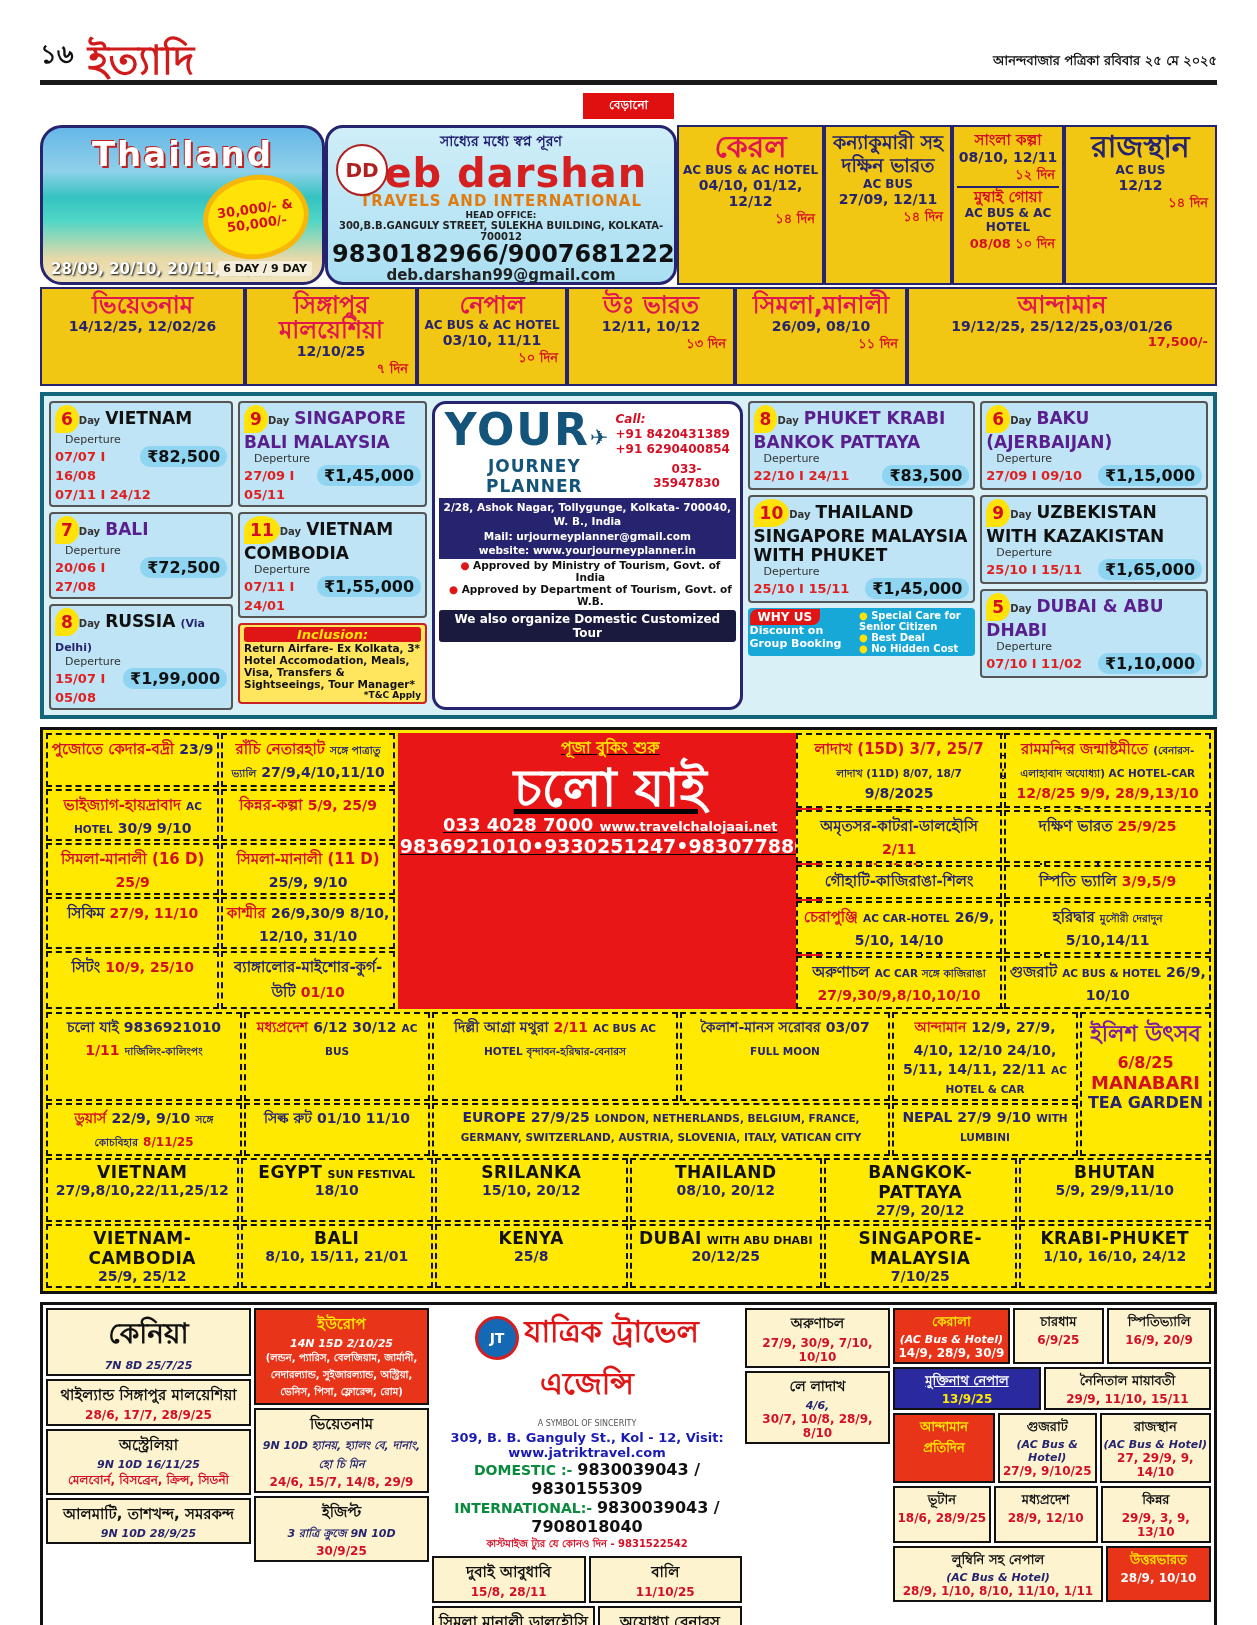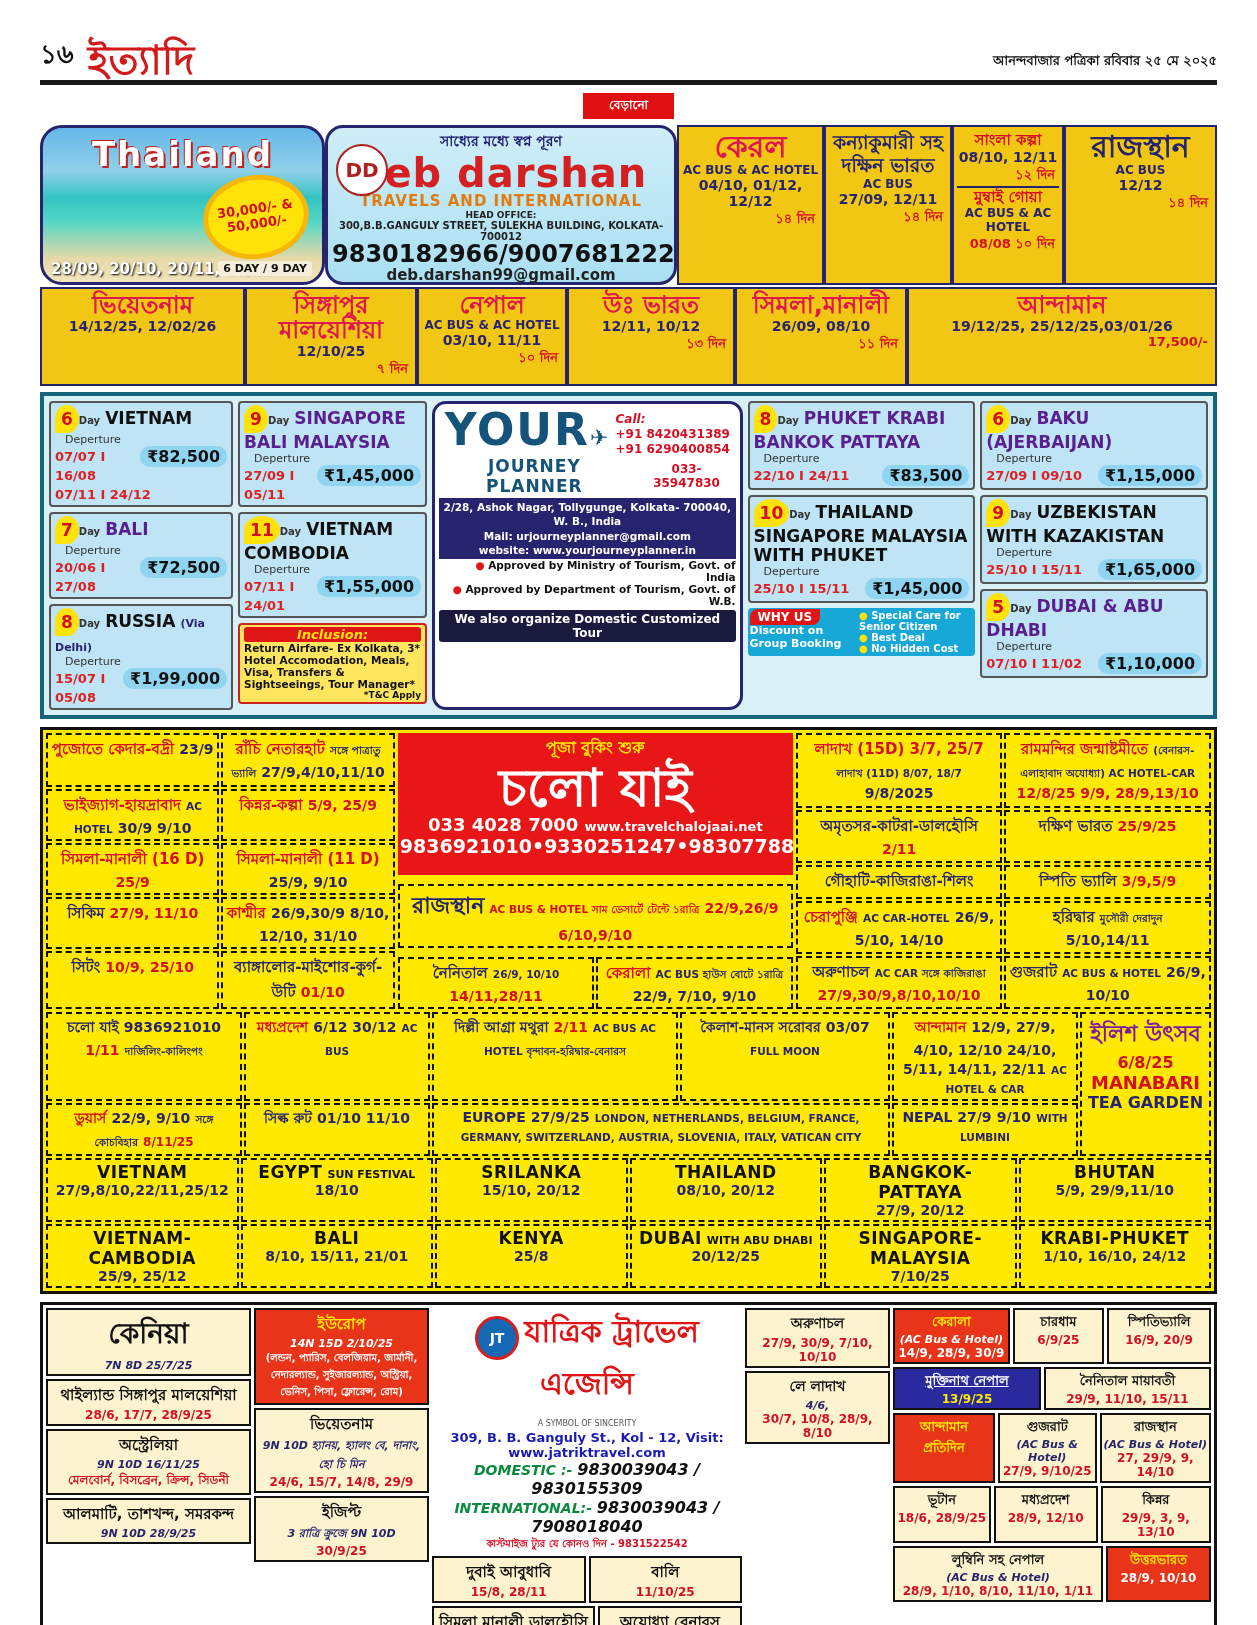--- a/index.html
+++ b/index.html
@@ -65,34 +65,34 @@
   .inclusion { background:#ffe65e; border:2px solid #c22; border-radius:4px; font-size:10.5px; font-weight:bold; color:#111; padding:2px 4px; }
   .inclusion .inc-title { display:block; background:#e01616; color:#ffe207; text-align:center; font-size:13px; font-style:italic; border-radius:3px; }
   .inclusion .tnc { display:block; text-align:right; font-size:9px; }
   .your-center { background:#fff; border:3px solid #26246e; border-radius:14px; text-align:center; padding:4px; display:flex; flex-direction:column; }
   .your-logo { font-size:44px; font-weight:bold; color:#14537a; letter-spacing:2px; line-height:1; }
   .your-plane { color:#14537a; font-size:22px; }
   .your-sub { font-size:17px; font-weight:bold; color:#14537a; letter-spacing:1px; }
   .your-call { font-size:12px; font-weight:bold; color:#d40f24; font-style:italic; }
   .your-phone { font-size:12px; font-weight:bold; color:#d40f24; display:block; line-height:1.2; }
   .your-addr { background:#26246e; color:#fff; font-size:10.5px; font-weight:bold; padding:2px; margin-top:2px; line-height:1.35; }
-  .your-appr { font-size:10.5px; font-weight:bold; color:#111; text-align:right; padding-left:6px; }
+  .your-appr { font-size:10.5px; font-weight:bold; color:#111; text-align:center; padding-left:6px; }
   .your-appr .dot { color:#e01616; }
   .your-dom { background:#1a1a3e; color:#fff; font-size:12px; font-weight:bold; padding:2px; margin-top:3px; border-radius:3px; }
   .whyus { background:#18a8d8; border-radius:4px; color:#fff; display:flex; font-size:10px; font-weight:bold; padding:2px; gap:4px; text-align:left; }
   .whyus .wu-title { background:#e01616; border-radius:8px 0 8px 0; padding:1px 8px; font-size:12px; align-self:flex-start; }
   .whyus ul { list-style:none; }
   .whyus li::before { content:"● "; color:#ffe207; }
   .wu-left { font-size:11px; }
 
   
   .cj { margin:8px 40px 0 40px; background:#ffe900; border:3px solid #111; padding:3px; }
   .cj-top { display:flex; gap:3px; }
   .cj-grid2 { display:grid; grid-template-columns:1fr 1fr; gap:2px; align-content:stretch; }
-  .cj-left { width:357px; } .cj-right { width:425px; } .cj-center { width:395px; display:flex; flex-direction:column; gap:9px; }
+  .cj-left { width:357px; } .cj-right { width:425px; } .cj-center { width:395px; display:flex; flex-direction:row; gap:16px;text-decoration:underline; }
   .cjc { border:2px dashed #111; padding:2px 3px; text-align:center; background:#ffe900; }
   .cjc .t { font-size:15px; font-weight:bold; color:#d40f24; }
   .cjc .s { font-size:10.5px; font-weight:bold; color:#26246e; }
   .cjc .d { font-size:14px; font-weight:bold; color:#26246e; }
   .cjc .d2 { font-size:12px; font-weight:bold; color:#d40f24; }
   .cjc.tn .t { color:#26246e; } .cjc.dr .d { color:#d40f24; }
   .cj-banner { background:#e81616; color:#fff; text-align:center; padding:2px; flex:1; }
   .cj-pre { font-size:16px; font-weight:bold; color:#ffe900; display:block; }
   .cj-brand { font-size:52px; font-weight:bold; color:#fff; line-height:1; display:block; }
   .cj-line1 { font-size:18px; font-weight:bold; display:block; }
@@ -117,21 +117,21 @@
   .jcell { background:#fdf3cf; border:2px solid #111; text-align:center; padding:2px; }
   .jcell .t { font-size:15px; font-weight:bold; color:#111; display:block; }
   .jcell .s { font-size:11px; font-weight:bold; color:#26246e; font-style:italic; display:block; }
   .jcell .d { font-size:12px; font-weight:bold; color:#d40f24; display:block; }
   .jcell.redbg { background:#e83418; } .jcell.redbg .t { color:#ffe900; } .jcell.redbg .s { color:#fff; } .jcell.redbg .d { color:#fff; font-size:10px; }
   .jcell.big .t { font-size:28px; }
   .jt-center { flex:1; text-align:center; }
   .jt-logo { width:44px; height:44px; border-radius:50%; background:#1468b4; color:#fff; display:inline-flex; align-items:center; justify-content:center; font-weight:bold; font-size:14px; border:3px solid #d42020; vertical-align:middle; }
   .jt-name { font-size:30px; font-weight:bold; color:#e01616; }
   .jt-addr { font-size:13px; font-weight:bold; color:#1a1ab4; display:block; }
-  .jt-dom { font-size:14px; font-weight:bold; color:#0a8a3c; display:block;font-style:italic; }
+  .jt-dom { font-size:14px; font-weight:bold; color:#0a8a3c; display:block; }
   .jt-dom b { color:#111; font-size:16px; }
   .jt-custom { font-size:10px; font-weight:bold; color:#d40f24; display:block; }
   .jt-cells { display:flex; flex-wrap:wrap; gap:3px; margin-top:3px; }
   .jt-right { width:318px; display:flex; flex-wrap:wrap; gap:3px; align-content:flex-start; }
   .jcell.blue { background:#2a2a9e; } .jcell.blue .t,.jcell.blue .d { color:#fff; } .jcell.blue .d { color:#ffe900; }
   .jcell.red { background:#e83418; } .jcell.red .t { color:#ffe900; } .jcell.red .s,.jcell.red .d { color:#fff; }
   .jcell.redyellow { background:#e83418; } .jcell.redyellow .t { color:#ffe900; } .jcell.redyellow .d { color:#fff; }
   .w22{width:31%;} .w30{width:30%;} .w33{width:32%;} .w36{width:34%;} .w45{width:45%;} .w50{width:51%;} .w63{width:63%;} .w26{width:26%;} .w28{width:28%;}
 </style>
 </head>

